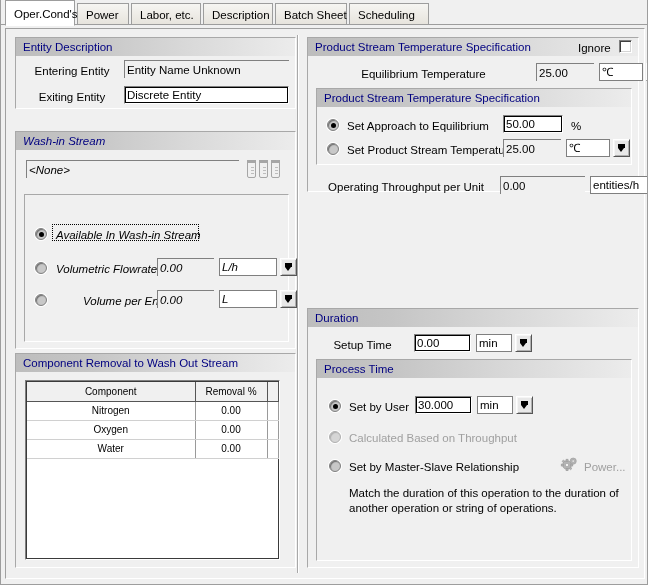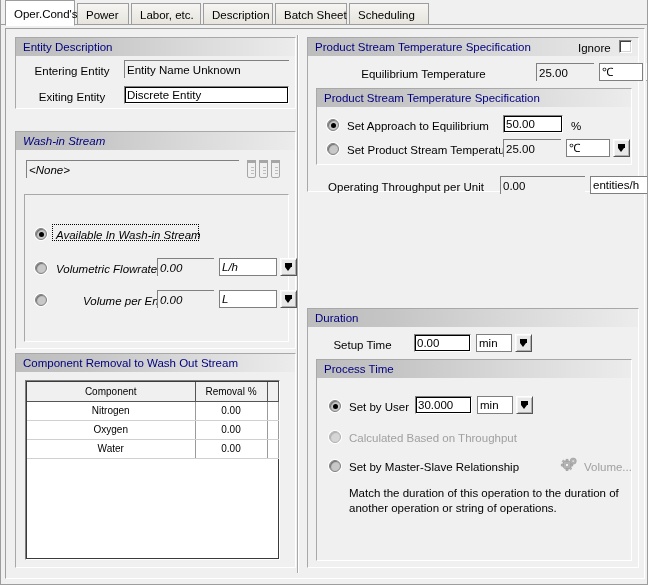--- a/index.html
+++ b/index.html
@@ -421,21 +421,21 @@
             <rect x="6.1" y="12.6" width="1.9" height="2.1"></rect>
             <rect x="1.2" y="8.1" width="2.1" height="1.9"></rect>
             <rect x="10.7" y="8.1" width="2.1" height="1.9"></rect>
             <rect x="2.4" y="4.4" width="2" height="1.8" transform="rotate(-45 3.4 5.3)"></rect>
             <rect x="9.6" y="11.6" width="2" height="1.8" transform="rotate(-45 10.6 12.5)"></rect>
             <circle cx="13.2" cy="5.1" r="3.1"></circle>
           </g>
           <circle cx="7" cy="9" r="1.7" fill="#f0f0f0" stroke="#9a9a9a" stroke-width="0.6"></circle>
           <circle cx="13.2" cy="5.1" r="1.2" fill="#f0f0f0" stroke="#9a9a9a" stroke-width="0.5"></circle>
         </svg>
-        <div class="lbl disabled" style="left:267px;top:100px;">Volume...</div>
+        <div class="lbl disabled" style="left:267px;top:100px;">Power...</div>
 
         <div class="hint" style="left:32px;top:126px;width:275px;">Match the duration of this operation to the duration of
 another operation or string of operations.</div>
       </div>
     </div>
 
   </div>
 </div>
 
 </body></html>

